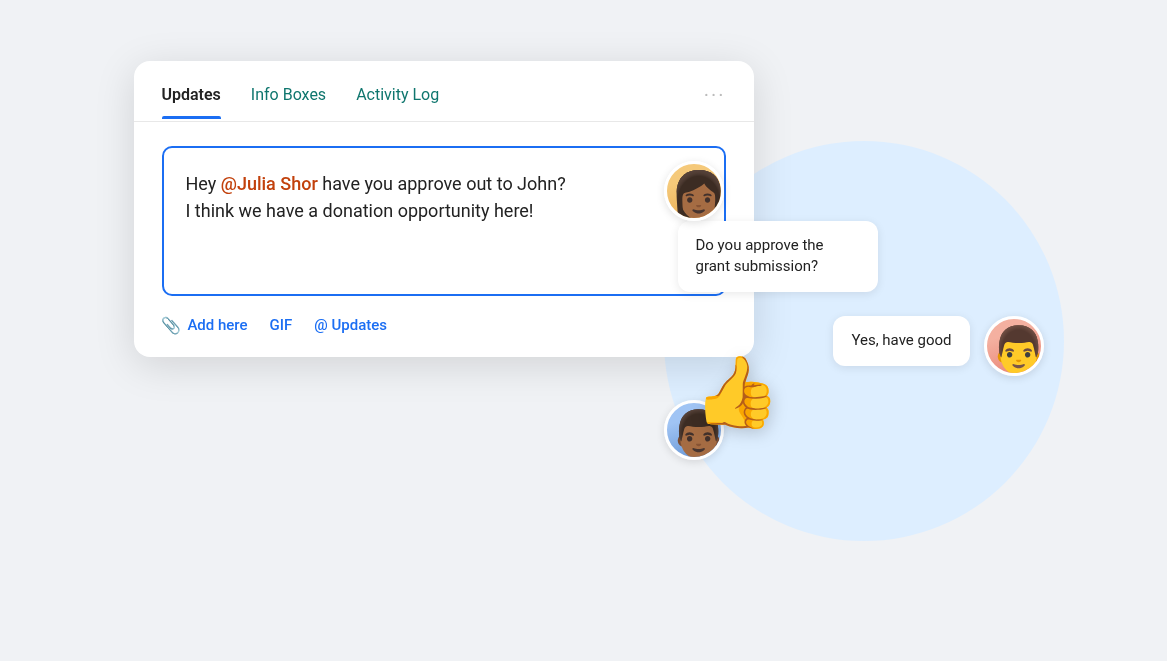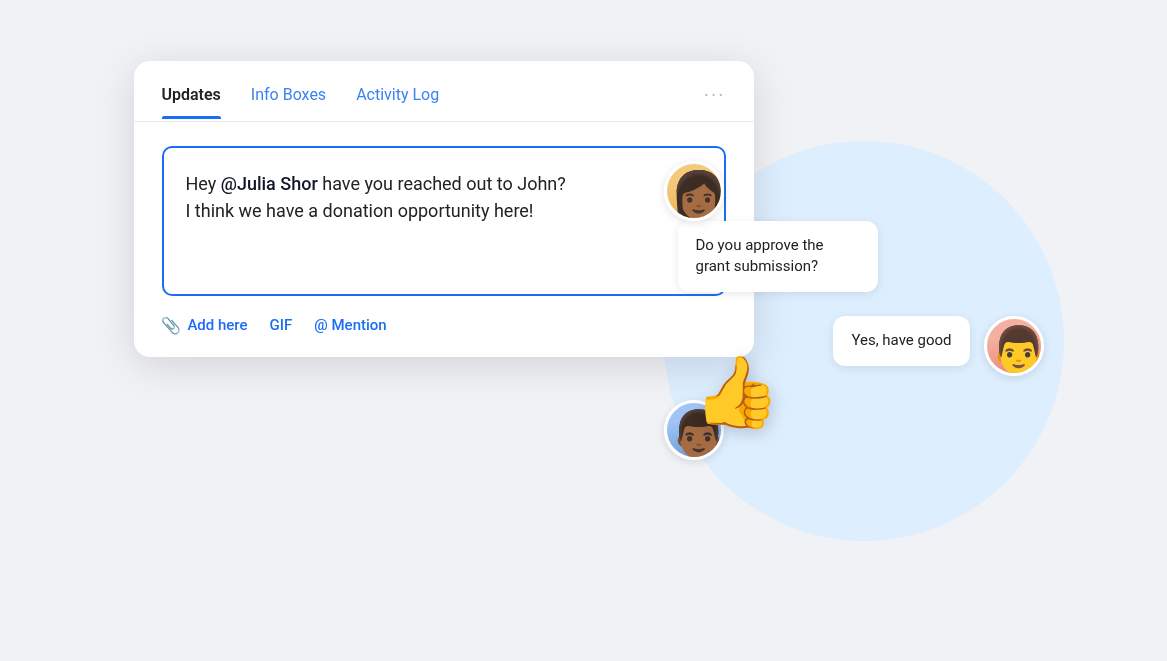--- a/index.html
+++ b/index.html
@@ -39,21 +39,21 @@
       display: flex;
       align-items: center;
       padding: 22px 28px 0 28px;
       border-bottom: 1px solid #e8e8e8;
       gap: 30px;
       position: relative;
     }
 
     .tab {
       font-size: 16px;
-      color: #3b82f6;
+      color: #0f766e;
       padding-bottom: 14px;
       cursor: pointer;
       position: relative;
       white-space: nowrap;
     }
 
     .tab.active {
       color: #222;
       font-weight: 600;
     }
@@ -89,21 +89,21 @@
       border-radius: 10px;
       padding: 22px 22px;
       min-height: 150px;
       font-size: 18px;
       color: #222;
       line-height: 1.5;
       margin-bottom: 18px;
     }
 
     .mention {
-      color: #0f172a;
+      color: #c2410c;
       font-weight: 500;
     }
 
     
     .toolbar {
       display: flex;
       align-items: center;
       gap: 22px;
       padding: 2px 0;
     }
@@ -244,34 +244,34 @@
     <div class="tabs">
       <div class="tab active">Updates</div>
       <div class="tab">Info Boxes</div>
       <div class="tab">Activity Log</div>
       <div class="tabs-more">···</div>
     </div>
 
     <div class="card-body">
 
       <div class="text-box">
-        <span>Hey </span><span class="mention">@Julia Shor</span><span> have you reached out to John?</span><br>
+        <span>Hey </span><span class="mention">@Julia Shor</span><span> have you approve out to John?</span><br>
         <span>I think we have a donation opportunity here!</span>
       </div>
 
       <div class="toolbar">
         <div class="toolbar-item">
           <span class="toolbar-icon">📎</span>
           <span>Add here</span>
         </div>
         <div class="toolbar-item">
           <span>GIF</span>
         </div>
         <div class="toolbar-item">
-          <span>@ Mention</span>
+          <span>@ Updates</span>
         </div>
       </div>
     </div>
   </div>
 
   <div class="thumbs-up">👍</div>
 
   <div class="chat-circle"></div>
 
   <div class="chat-area">

